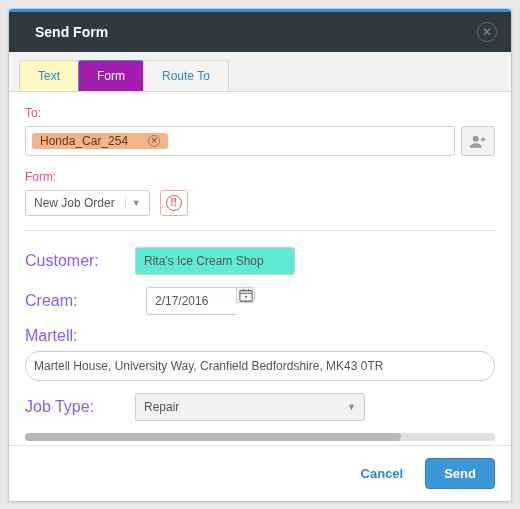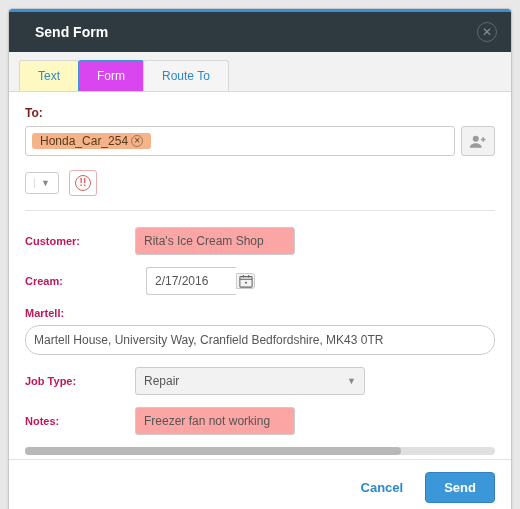--- a/index.html
+++ b/index.html
@@ -52,35 +52,35 @@
     font-size: 12px;
     color: #2d89c9;
     background: #fef9c3;
     border: 1px solid #d8d8d8;
     border-bottom: none;
     margin-right: -1px;
     cursor: pointer;
     border-radius: 3px 3px 0 0;
   }
   .tab.active {
-    background: #d946ef;
+    background: #a21caf;
     color: #fff;
     border-color: #3997d6;
   }
   .tab.other {
     background: #f5f5f5;
   }
   .body {
     padding: 14px 16px 4px 16px;
     background: #fff;
   }
   .section-label {
     font-size: 12px;
-    font-weight: 700;
-    color: #7f1d1d;
+    font-weight: 400;
+    color: #ec4899;
     margin-bottom: 6px;
   }
   .to-row {
     display: flex;
     gap: 6px;
     margin-bottom: 14px;
   }
   .to-input {
     flex: 1;
     border: 1px solid #ccc;
@@ -91,21 +91,21 @@
     align-items: center;
   }
   .chip {
     background: #f4b38a;
     color: #5a3a1a;
     font-size: 12px;
     padding: 1px 8px;
     border-radius: 3px;
     display: inline-flex;
     align-items: center;
-    gap: 3px;
+    gap: 20px;
   }
   .chip-x {
     font-size: 10px;
     border: 1px solid rgba(90,58,26,0.5);
     border-radius: 50%;
     width: 12px; height: 12px;
     display: inline-flex; align-items: center; justify-content: center;
     line-height: 1;
   }
   .add-user-btn {
@@ -165,34 +165,34 @@
     border-top: 1px solid #e4e4e4;
     margin: 4px 0 16px 0;
   }
   .field-row {
     display: flex;
     align-items: center;
     margin-bottom: 12px;
   }
   .field-label {
     width: 110px;
-    font-size: 11px;
-    font-weight: 700;
-    color: #be185d;
+    font-size: 16px;
+    font-weight: 400;
+    color: #8b5cf6;
   }
   .field-input {
     border: 1px solid #ccc;
     border-radius: 3px;
     padding: 6px 8px;
     font-size: 12px;
     color: #555;
-    background: #fca5a5;
+    background: #5eead4;
   }
   .w-160 { width: 160px; }
-  .date-wrap { display: flex; align-items: center; width: 120px; padding-left: 11px; }
+  .date-wrap { display: flex; align-items: flex-start; width: 120px; padding-left: 11px; }
   .date-input {
     border: 1px solid #ccc;
     border-right: none;
     border-radius: 3px 0 0 3px;
     padding: 6px 8px;
     font-size: 12px;
     color: #555;
     width: 90px;
   }
   .date-btn {
@@ -301,22 +301,24 @@
       </div>
       <div class="add-user-btn">
         <svg class="add-user-svg" viewBox="0 0 24 18">
           <circle cx="9" cy="6" r="4" fill="#9a9a9a"></circle>
           <path d="M1 18c0-4 4-6 8-6s8 2 8 6" fill="#9a9a9a"></path>
           <path d="M19 4v6M16 7h6" stroke="#9a9a9a" stroke-width="2"></path>
         </svg>
       </div>
     </div>
 
+    <div class="section-label">Form:</div>
     <div class="form-row">
       <div class="select-box">
+        <span>New Job Order</span>
         <span class="select-arrow">▼</span>
       </div>
       <div class="warn-btn">
         <span class="warn-icon">!!</span>
       </div>
     </div>
 
     <hr class="div">
 
     <div class="field-row">
@@ -346,24 +348,20 @@
     </div>
 
     <div class="field-row">
       <div class="field-label">Job Type:</div>
       <div class="jobtype-select">
         <span>Repair</span>
         <span style="font-size:9px;color:#888">▼</span>
       </div>
     </div>
 
-    <div class="field-row">
-      <div class="field-label">Notes:</div>
-      <input class="field-input w-160" value="Freezer fan not working" style="">
-    </div>
 
     <div class="scroll-track">
       <div class="scroll-thumb"></div>
     </div>
   </div>
 
   <div class="footer">
     <button class="btn-cancel">Cancel</button>
     <button class="btn-send">Send</button>
   </div>

